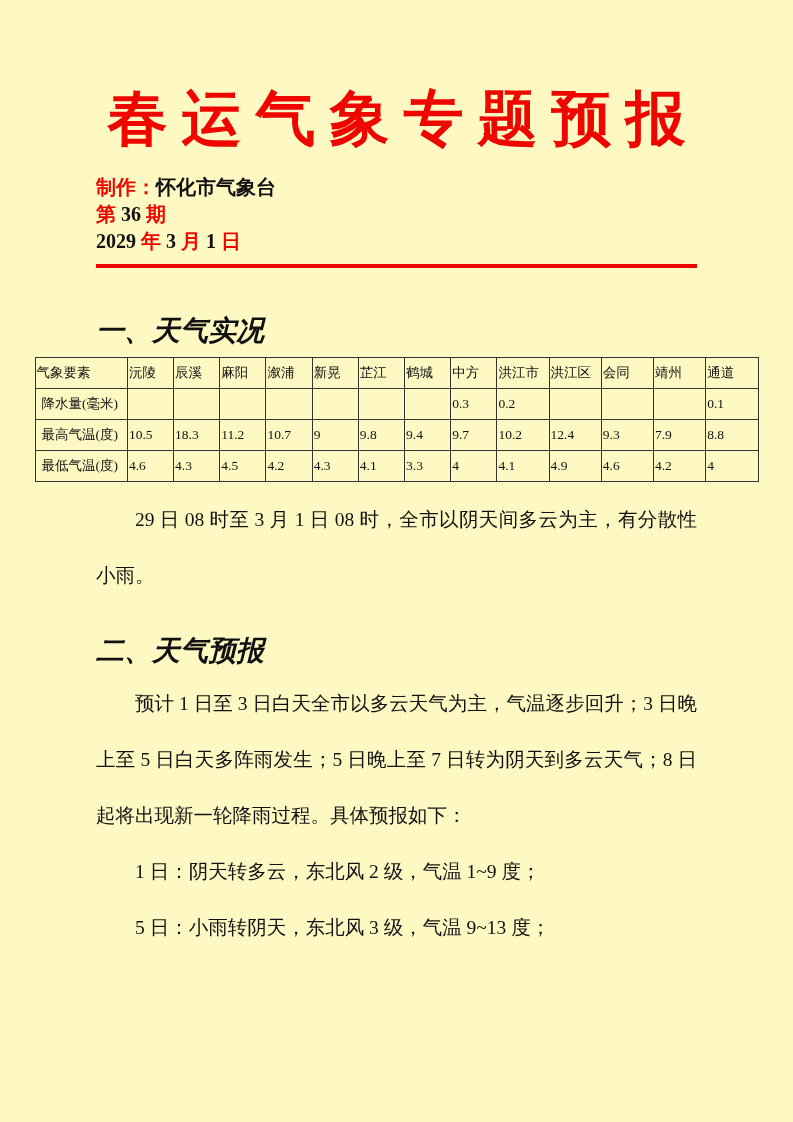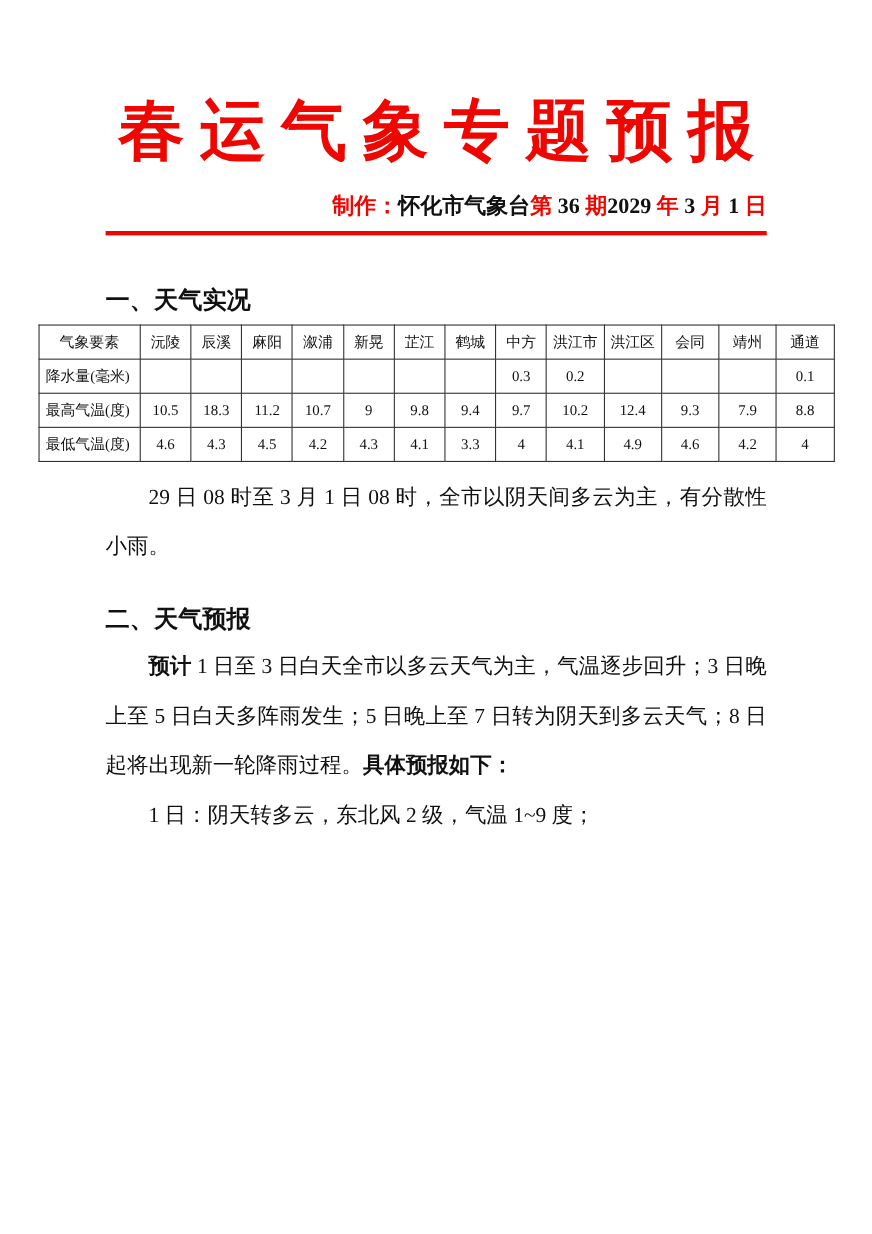--- a/index.html
+++ b/index.html
@@ -1,97 +1,99 @@
 <!DOCTYPE html>
 <html><head>
 <meta charset="utf-8">
 <style>
   html, body { margin: 0; padding: 0; background: #e8e8e8; }
   .page {
     position: relative;
     width: 793px;
     height: 1122px;
     margin: 0 auto;
-    background: #ffffff;
+    background: #fef9c3;
     font-family: "Liberation Serif", "DejaVu Serif", serif;
     color: #111111;
     overflow: hidden;
   }
   .doc-title {
     margin: 0;
     padding-top: 86px;
     text-align: center;
     color: #ee0600;
     font-size: 60px;
     line-height: 1.1;
     font-weight: bold;
     letter-spacing: 14px;
     text-indent: 14px; 
     font-family: "Liberation Serif", "DejaVu Serif", serif;
   }
   .masthead {
     width: 601px;
     margin: 22px auto 0 auto;
     display: flex;
-    justify-content: flex-end;
+    justify-content: space-between;
     align-items: baseline;
     font-weight: bold;
     font-size: 20px;
     padding-bottom: 9px;
     border-bottom: 4px solid #ee0600;
     white-space: nowrap;
+    flex-direction: column;
   }
   .red { color: #ee0600; }
   .blk { color: #111111; }
   .section-heading {
     width: 601px;
     margin: 0 auto;
     font-family: "Liberation Sans", "DejaVu Sans", sans-serif;
     font-weight: bold;
-    font-size: 22px;
+    font-size: 28px;
     color: #111111;
+    font-style: italic;
   }
   .sh1 { margin-top: 44px; }
   .sh2 { margin-top: 28px; }
   .table-title {
     text-align: center;
     font-weight: bold;
     font-size: 17px;
     margin-top: 16px;
   }
   table.obs {
     width: 724px;
     margin: 7px auto 0 auto;
     border-collapse: collapse;
     table-layout: fixed;
     font-size: 13.5px;
     font-weight: normal;
   }
   table.obs th, table.obs td {
     border: 1px solid #333333;
     height: 30px;
-    text-align: center;
+    text-align: left;
     vertical-align: middle;
     padding: 0 1px;
     font-weight: normal;
     overflow: hidden;
   }
   table.obs td.row-label { text-align: left; padding-left: 6px; }
   .body-text {
     width: 601px;
     margin: 0 auto;
     font-size: 19.5px;
-    line-height: 45px;
+    line-height: 56px;
     text-align: justify;
     text-indent: 2em;
   }
   .para1 { margin-top: 10px; }
   .para2 { margin-top: 6px; }
   .day-line { margin: 0 auto; }
-  b.inline-bold { font-weight: bold; }
+  b.inline-bold { font-weight: normal; }
 </style>
 </head>
 <body>
 
 <div class="page">
 
   <h1 class="doc-title">春运气象专题预报</h1>
 
   <div class="masthead">
     <span><span class="red">制作：</span><span class="blk">怀化市气象台</span></span>
@@ -189,14 +191,15 @@
       </tbody>
   </table>
 
   <p class="body-text para1">29 日 08 时至 3 月 1 日 08 时，全市以阴天间多云为主，有分散性小雨。</p>
 
   <h2 class="section-heading sh2">二、天气预报</h2>
 
   <p class="body-text para2"><b class="inline-bold">预计</b><span> 1 日至 3 日白天全市以多云天气为主，气温逐步回升；3 日晚上至 5 日白天多阵雨发生；5 日晚上至 7 日转为阴天到多云天气；8 日起将出现新一轮降雨过程。</span><b class="inline-bold">具体预报如下：</b></p>
 
   <p class="body-text day-line">1 日：阴天转多云，东北风 2 级，气温 1~9 度；</p>
+  <p class="body-text day-line">5 日：小雨转阴天，东北风 3 级，气温 9~13 度；</p>
 
 </div>
 
 </body></html>

